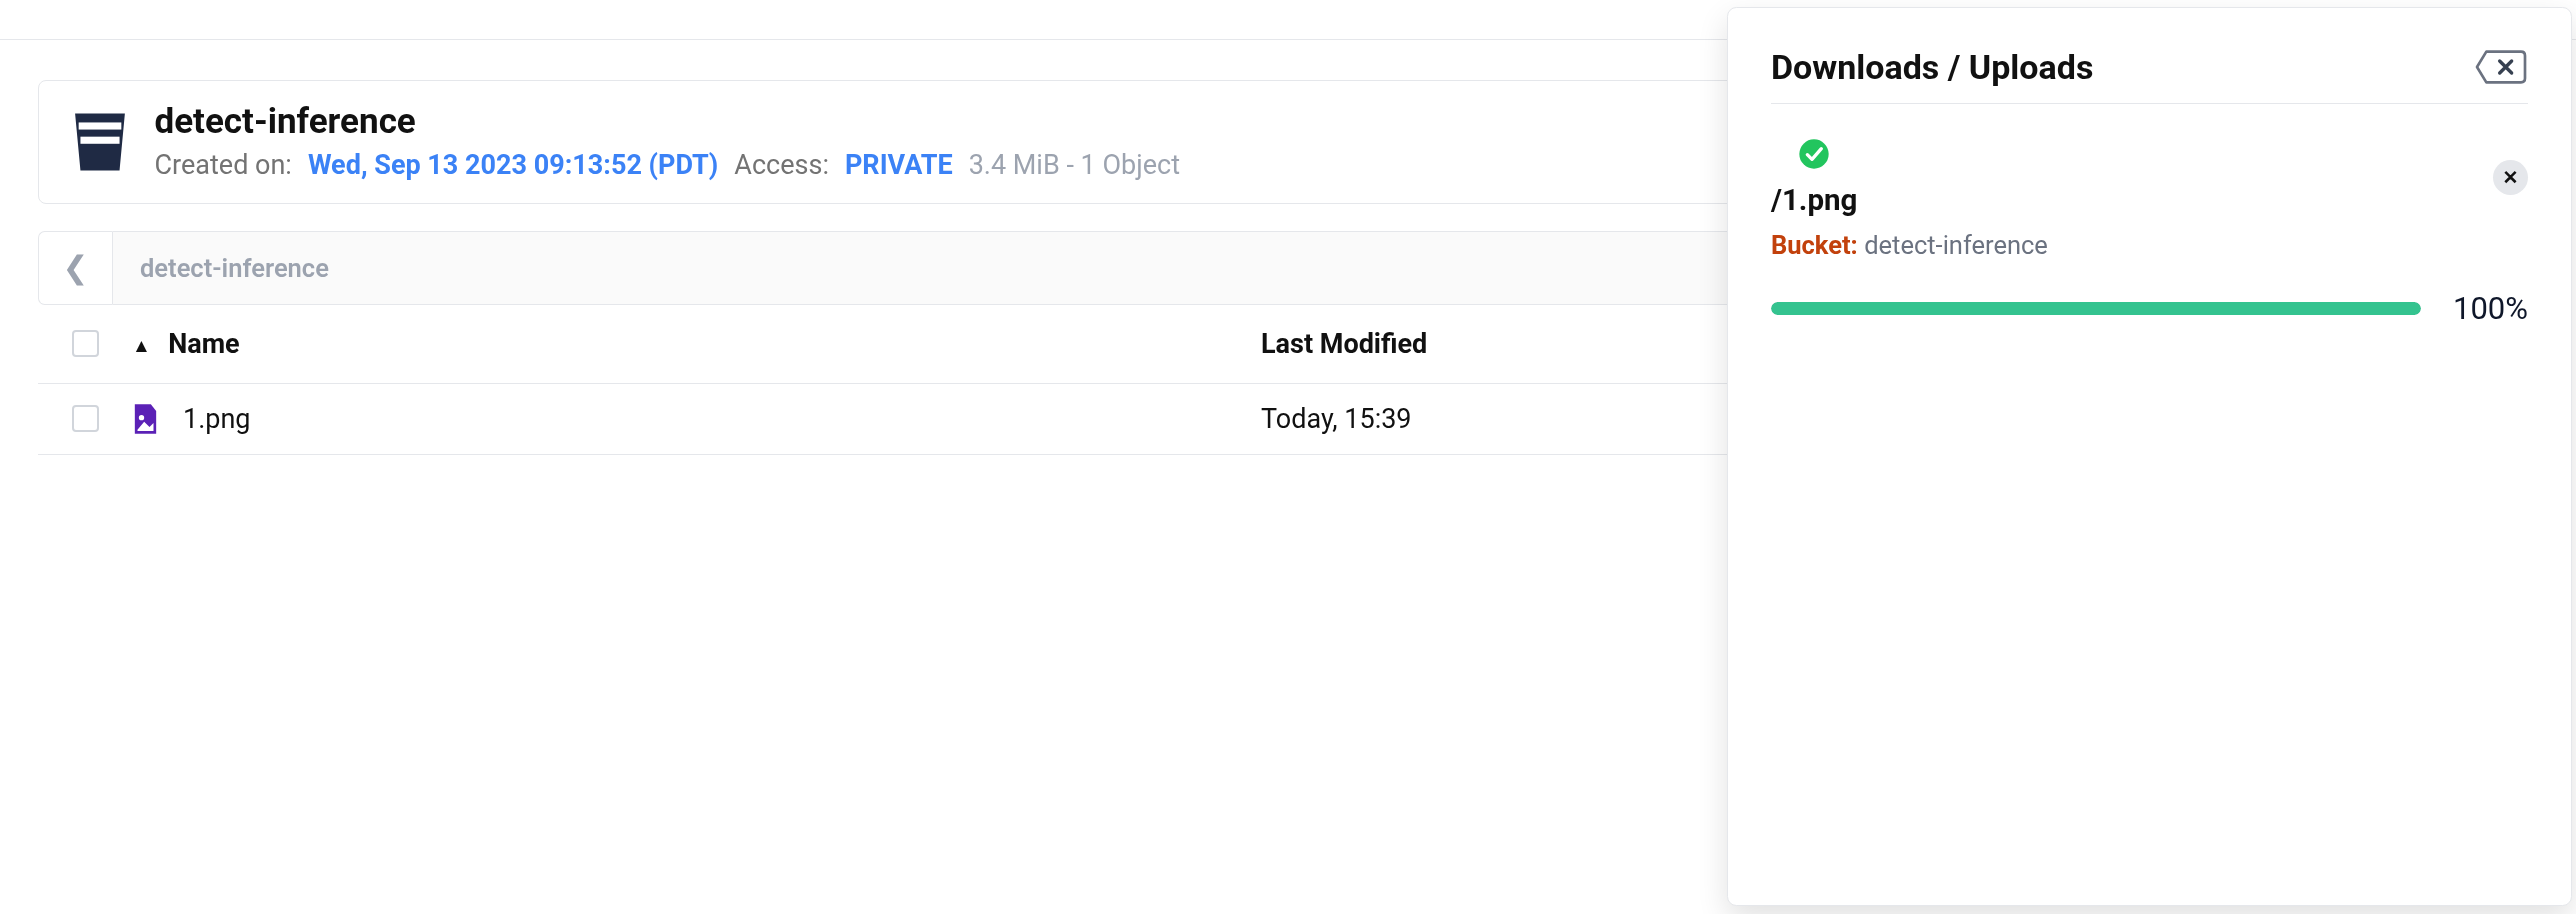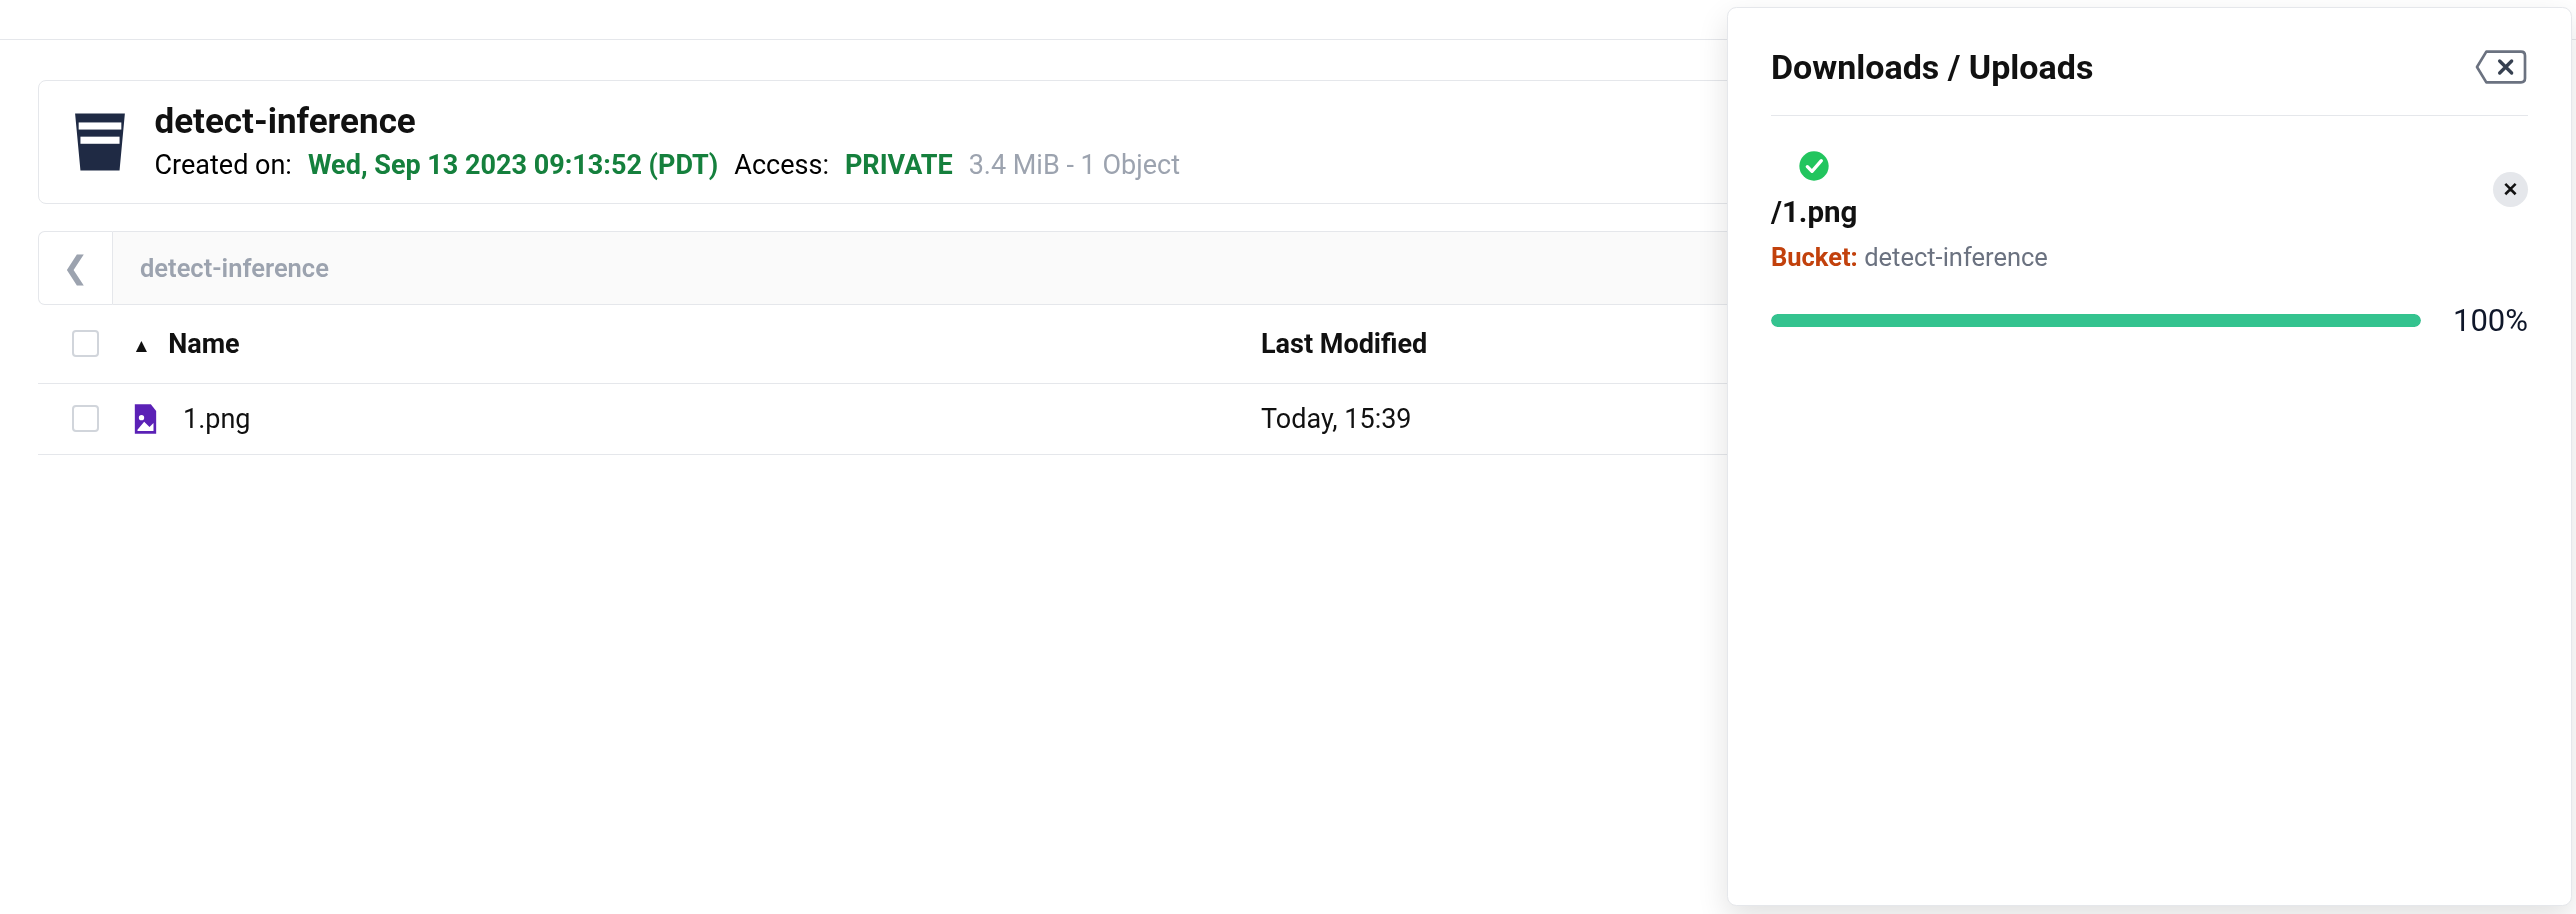--- a/index.html
+++ b/index.html
@@ -49,22 +49,22 @@
     color: #111;
   }
   .bucket-subline {
     font-size: 27px;
     color: #6b7280;
     display: flex;
     align-items: baseline;
     gap: 16px;
     flex-wrap: wrap;
   }
-  .bucket-subline .label { color: #000000; }
-  .bucket-subline .value-bold { color: #15803d; font-weight: 700; }
+  .bucket-subline .label { color: #737373; }
+  .bucket-subline .value-bold { color: #3b82f6; font-weight: 700; }
   .bucket-subline .size { color: #9ca3af; }
 
   .header-button-placeholder {
     position: absolute;
     right: 0; top: 0;
     width: 43px; height: 114px;
     background: #f3f4f6;
     border-top-right-radius: 8px;
     border-bottom-right-radius: 8px;
   }
@@ -139,21 +139,21 @@
     border: 1.3px solid #e5e7eb;
     border-radius: 9.4px;
     box-shadow: 0 12px 31px rgba(0,0,0,0.12);
     padding: 39px 43px;
     z-index: 50;
   }
   .dl-header {
     display: flex;
     align-items: center;
     justify-content: space-between;
-    padding-bottom: 28px;
+    padding-bottom: 16px;
     border-bottom: 1.3px solid #e5e7eb;
   }
   .dl-title {
     font-size: 34px;
     font-weight: 700;
   }
   
   .dl-close-shape {
     width: 54px; height: 36px;
     position: relative;

